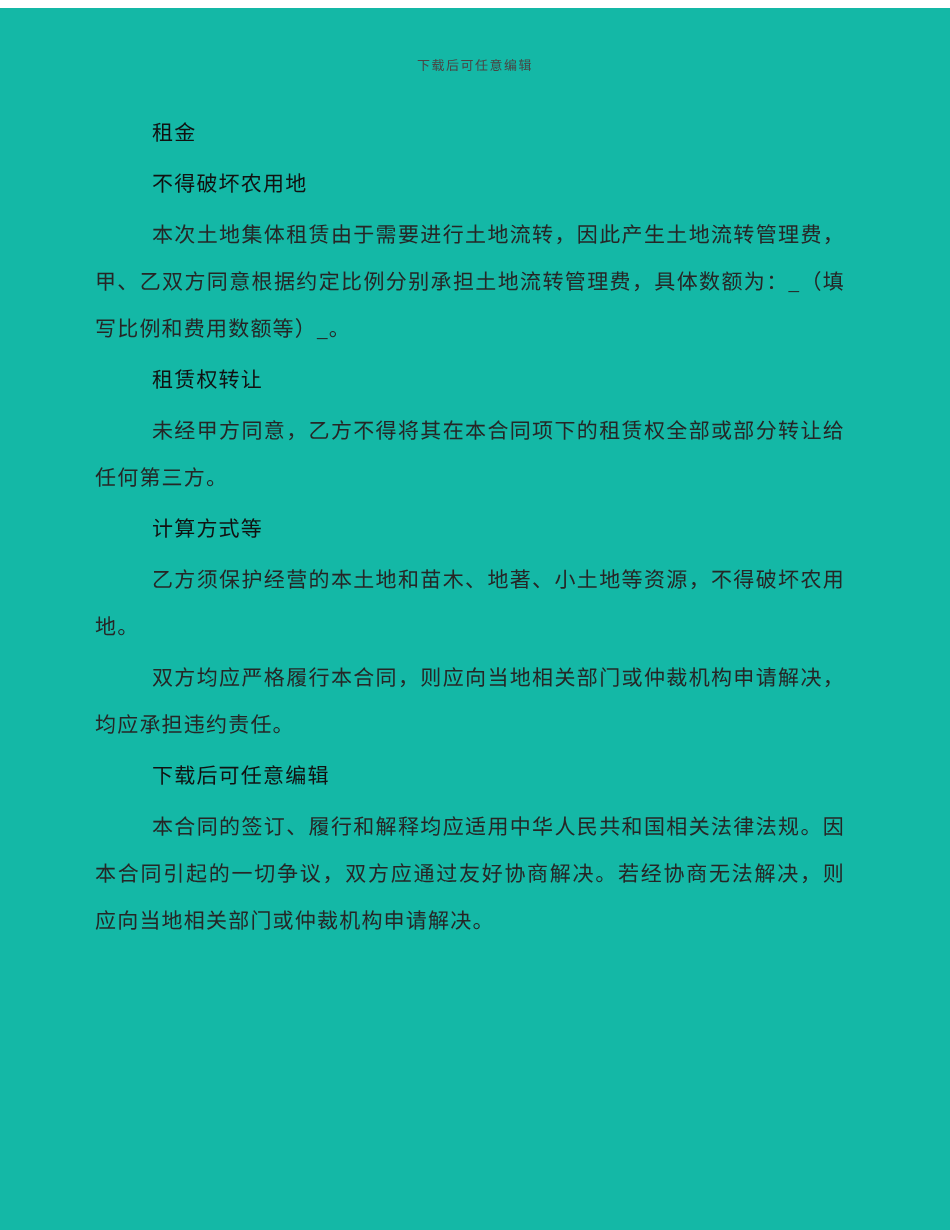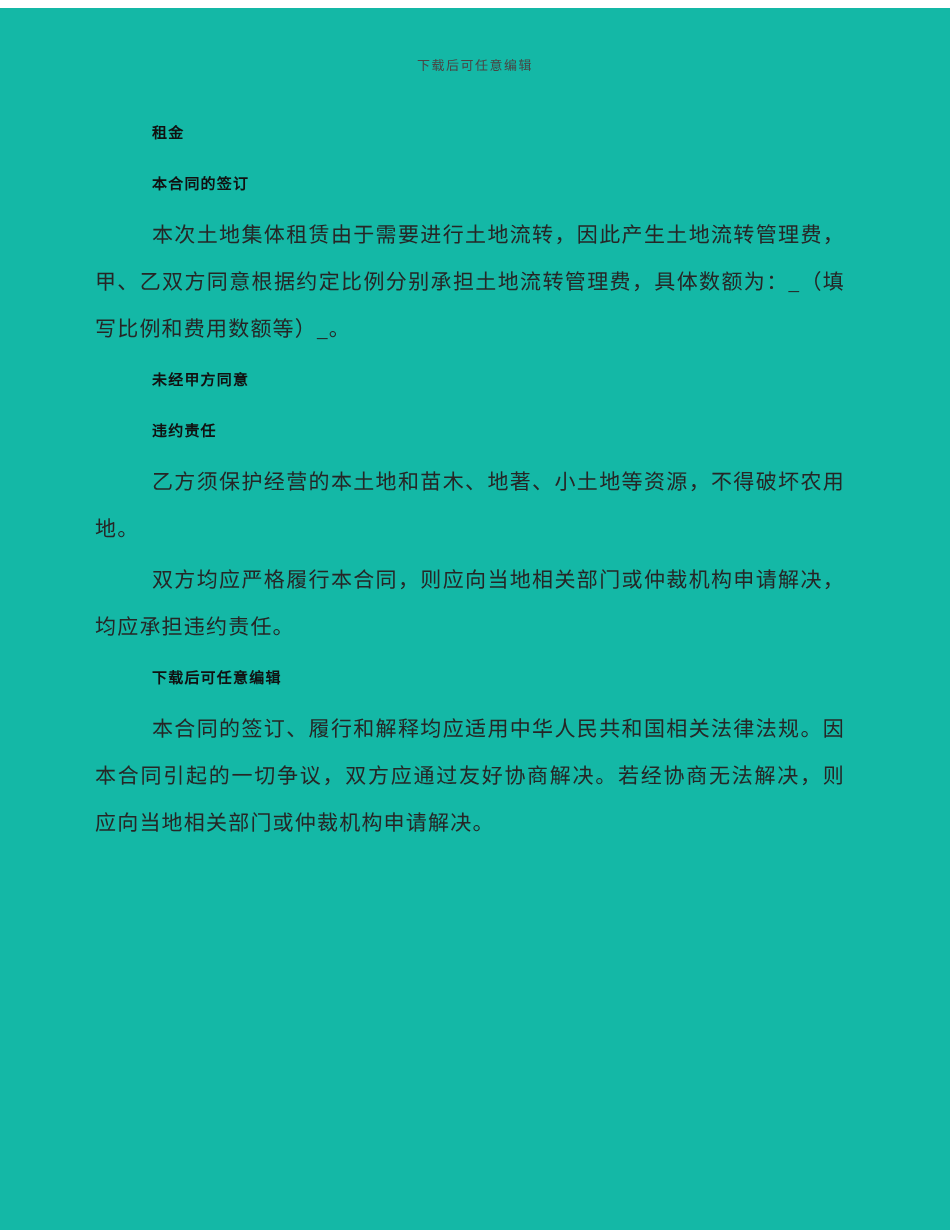--- a/index.html
+++ b/index.html
@@ -35,52 +35,53 @@
     letter-spacing: 1.2px;
     text-align: justify;
   }
   .doc-section {
     margin: 0;
     padding: 0;
   }
   .sec-heading {
     margin: 4px 0;
     padding-left: 57px;
-    font-size: 15px;
-    font-weight: bold;
+    font-size: 21px;
+    font-weight: normal;
     line-height: 47px;
     letter-spacing: 1.2px;
     color: #111111;
   }
   .sec-para {
     margin: 0 0 4px 0;
     text-indent: 57px;
   }
 </style>
 </head>
 <body>
 
 <div class="page">
   <div class="header-note">下载后可任意编辑</div>
   <div class="doc-content" id="doc-content">
   <section class="doc-section">
     <h3 class="sec-heading">租金</h3>
       </section>
 
   <section class="doc-section">
-    <h3 class="sec-heading">本合同的签订</h3>
+    <h3 class="sec-heading">不得破坏农用地</h3>
   <p class="sec-para">本次土地集体租赁由于需要进行土地流转，因此产生土地流转管理费，甲、乙双方同意根据约定比例分别承担土地流转管理费，具体数额为：_（填写比例和费用数额等）_。</p>
       </section>
 
   <section class="doc-section">
-    <h3 class="sec-heading">未经甲方同意</h3>
+    <h3 class="sec-heading">租赁权转让</h3>
+  <p class="sec-para">未经甲方同意，乙方不得将其在本合同项下的租赁权全部或部分转让给任何第三方。</p>
       </section>
 
   <section class="doc-section">
-    <h3 class="sec-heading">违约责任</h3>
+    <h3 class="sec-heading">计算方式等</h3>
   <p class="sec-para">乙方须保护经营的本土地和苗木、地著、小土地等资源，不得破坏农用地。</p>
       </section>
 
   <section class="doc-section">
   <p class="sec-para">双方均应严格履行本合同，则应向当地相关部门或仲裁机构申请解决，均应承担违约责任。</p>
       </section>
 
   <section class="doc-section">
     <h3 class="sec-heading">下载后可任意编辑</h3>
   <p class="sec-para">本合同的签订、履行和解释均应适用中华人民共和国相关法律法规。因本合同引起的一切争议，双方应通过友好协商解决。若经协商无法解决，则应向当地相关部门或仲裁机构申请解决。</p>

